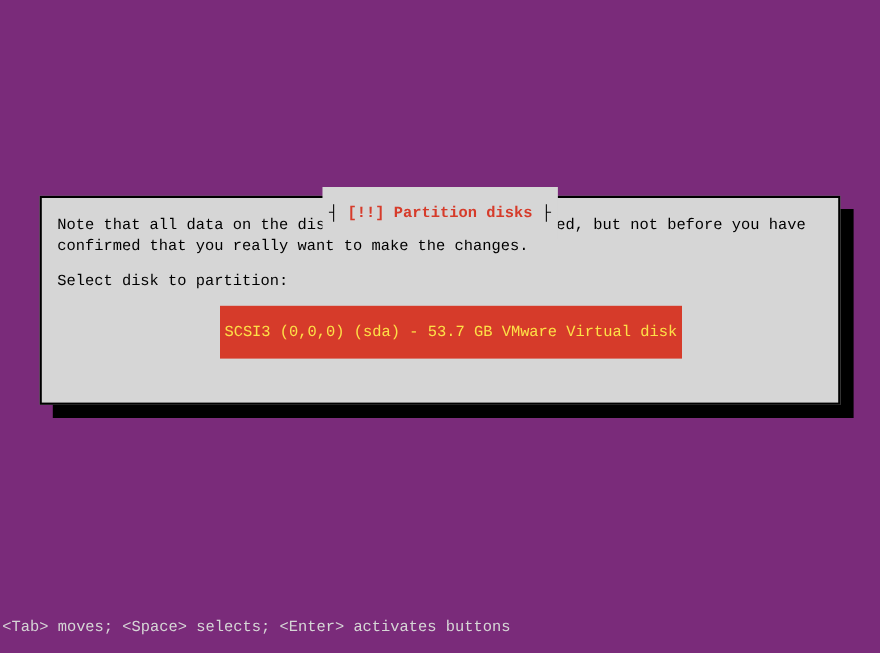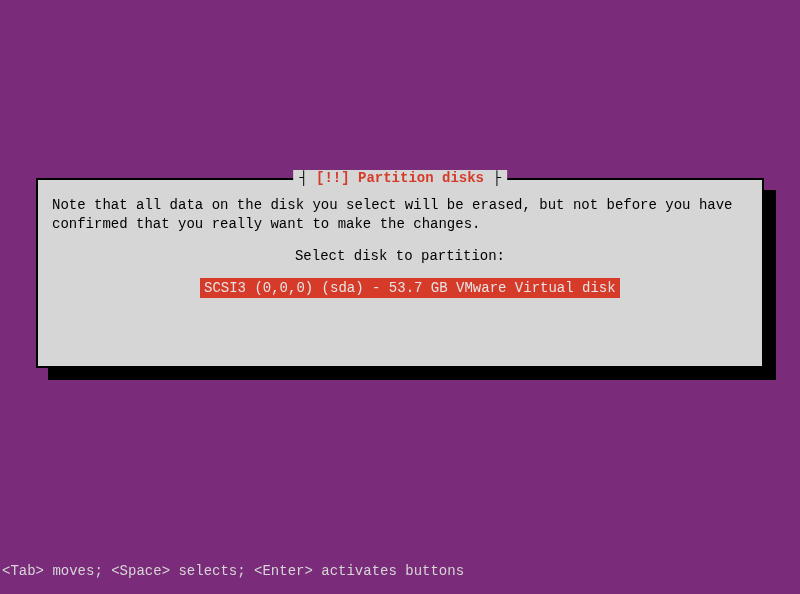--- a/index.html
+++ b/index.html
@@ -32,51 +32,50 @@
       height: 190px;
       background: #d6d6d6;
       border: 2px solid #000;
     }
     .dialog-title {
       position: absolute;
       top: -10px;
       left: 50%;
       transform: translateX(-50%);
       background: #d6d6d6;
-      padding: 0 6px;
+      padding: 16px 6px;
       white-space: nowrap;
     }
     .title-line {
       color: #000;
     }
     .title-red {
       color: #d63b2a;
       font-weight: bold;
     }
     .dialog-body {
       padding: 16px 14px 10px 14px;
       color: #000;
     }
     .instruction {
       line-height: 1.35;
       margin-bottom: 14px;
     }
     .prompt {
       margin-bottom: 14px;
-      text-align: center;
     }
     .disk-row {
       text-align: left;
       padding-left: 148px;
     }
     .disk-option {
       display: inline-block;
       background: #d63b2a;
-      color: #e5e5e5;
-      padding: 2px 4px;
+      color: #fde047;
+      padding: 16px 4px;
     }
     .goback-row {
       margin-top: 22px;
       padding-left: 40px;
     }
     .footer {
       position: absolute;
       left: 2px;
       bottom: 15px;
       color: #d6d6d6;

